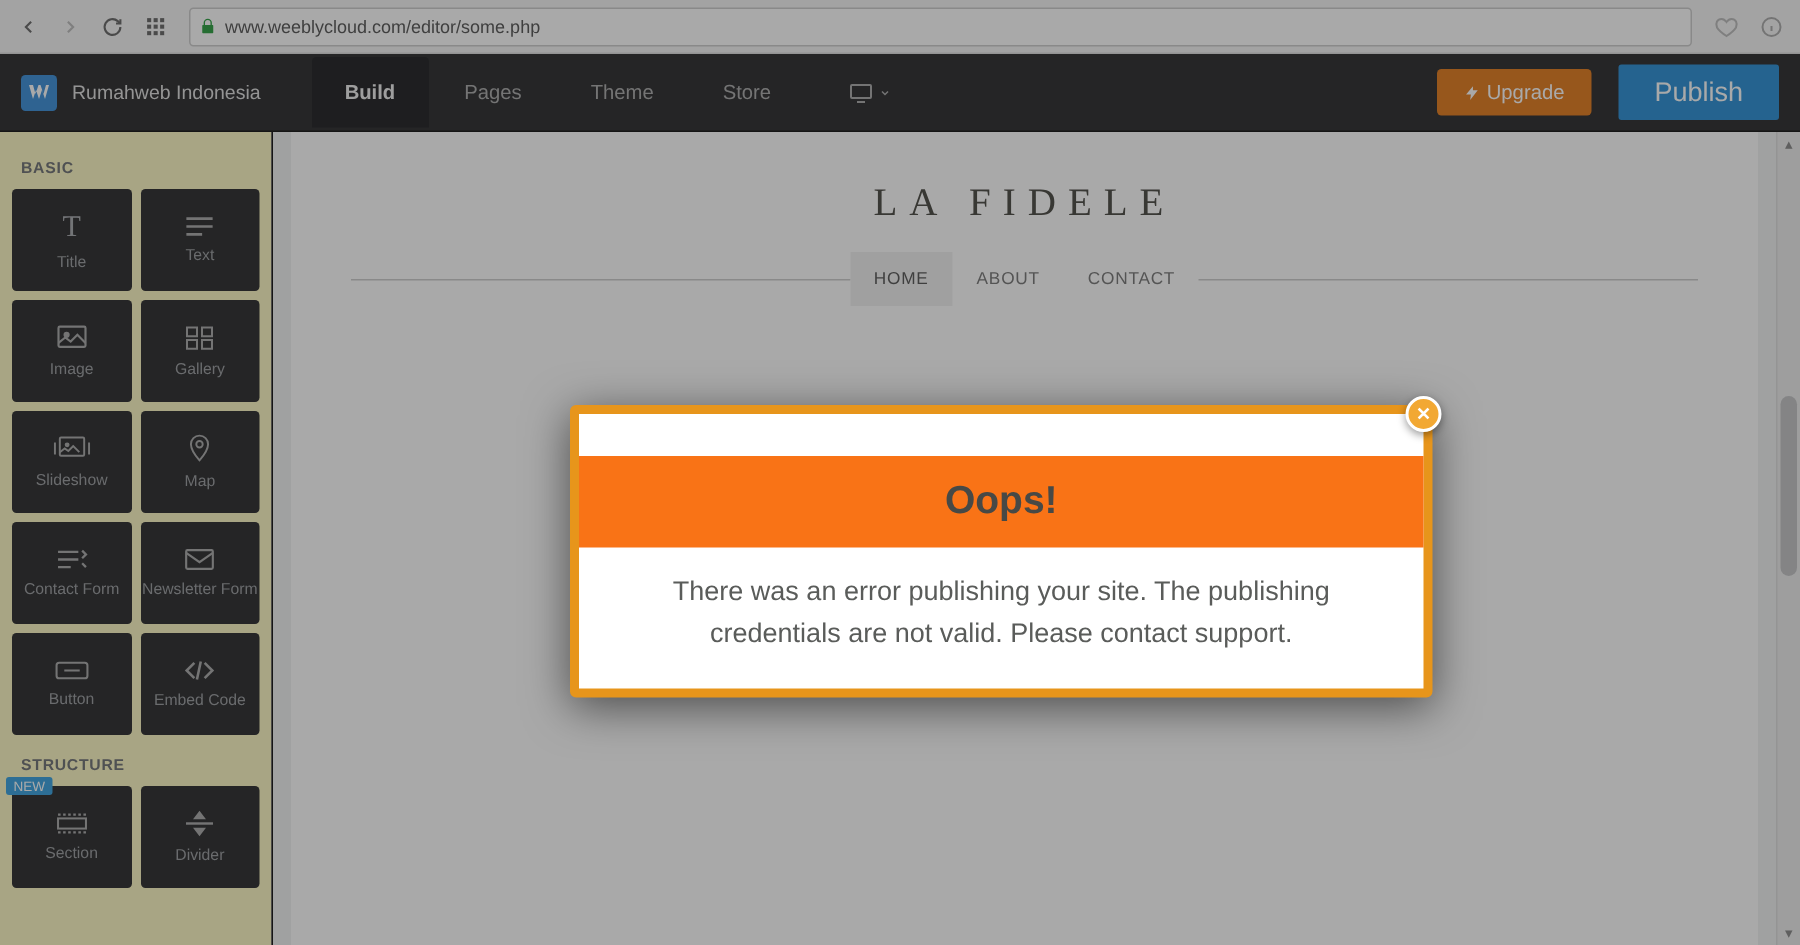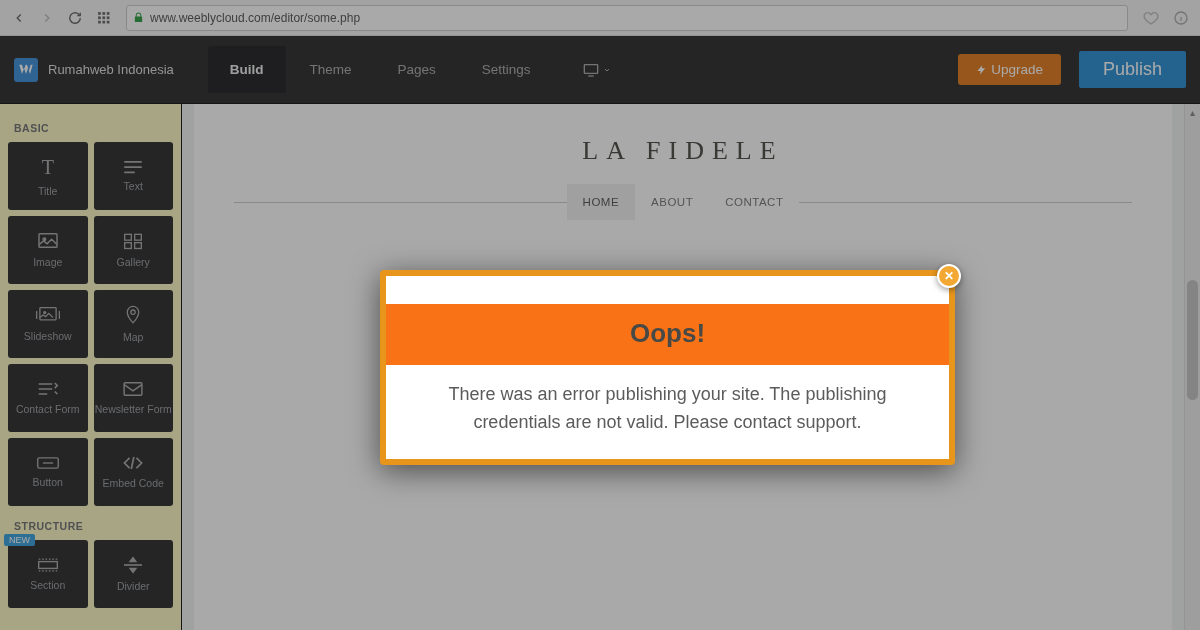--- a/index.html
+++ b/index.html
@@ -29,21 +29,21 @@
   .lock-icon { color: #2b9f3f; font-size: 11px; }
   .url-text { flex: 1; color: #555; }
   .chrome-right { display: flex; align-items: center; gap: 8px; }
   .heart-icon, .info-icon {
     width: 22px; height: 22px; display:flex;align-items:center;justify-content:center;
     color:#999;font-size:15px;
   }
 
   
   .app-top {
-    height: 68px; background: #2a2b2d;
+    height: 52px; background: #2a2b2d;
     display: flex; align-items: center; padding: 0 14px; gap: 10px;
     color: #ddd;
     border-bottom: 1px solid #111;
   }
   .w-logo {
     width: 24px; height: 24px; background: #3a8fd9; border-radius: 3px;
     display:flex;align-items:center;justify-content:center;color:#fff;font-weight:700;
   }
   .site-name { color:#ddd; font-size: 13px; margin-right: 24px; }
   .top-tabs { display:flex; gap:2px; }
@@ -219,23 +219,23 @@
 
 <div class="app-top">
   <div class="w-logo">
     <svg width="16" height="16" viewBox="0 0 24 24" fill="#fff">
         <path d="M2 4l4 14 3-9 3 9 3-9 3 9 4-14h-3l-2.5 9-3-9h-2l-3 9-2.5-9z"></path>
       </svg>
   </div>
   <span class="site-name">Rumahweb Indonesia</span>
   <div class="top-tabs">
     <div class="top-tab active">Build</div>
+    <div class="top-tab">Pages</div>
     <div class="top-tab">Theme</div>
-    <div class="top-tab">Pages</div>
-    <div class="top-tab">Settings</div>
+    <div class="top-tab">Store</div>
   </div>
   <div class="device-btn">
     <svg width="16" height="14" viewBox="0 0 24 20" fill="none" stroke="#aaa" stroke-width="2">
         <rect x="2" y="2" width="20" height="13" rx="1"></rect>
         <path d="M8 19h8"></path>
       </svg>
     <svg width="8" height="8" viewBox="0 0 24 24" fill="none" stroke="#aaa" stroke-width="3">
         <path d="M6 9l6 6 6-6"></path>
       </svg>
   </div>

